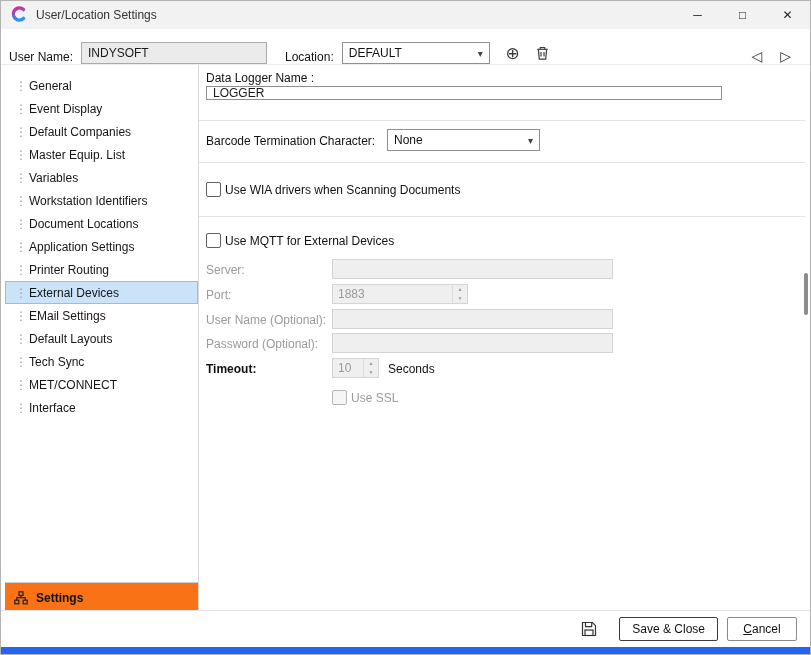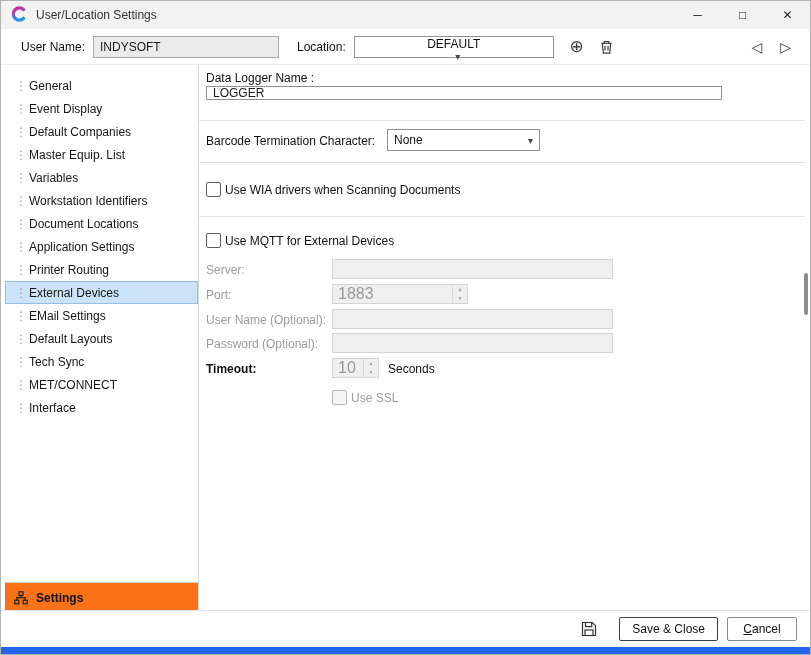--- a/index.html
+++ b/index.html
@@ -13,32 +13,32 @@
   .titlebar { position:absolute; top:0; left:0; width:100%; height:28px; background:#f2f2f2;
               display:flex; align-items:center; padding-left:10px; gap:9px; }
   .title { font-size:12px; color:#333; }
   .winctrls { margin-left:auto; display:flex; height:100%; }
   .winbtn { width:45px; height:100%; display:flex; align-items:center; justify-content:center;
             font-size:12px; color:#222; cursor:default; }
   .winbtn .gl { line-height:1; }
 
   
   .toolbar { position:absolute; top:28px; left:0; width:100%; height:36px; background:#fff;
-             border-bottom:1px solid #ececec; display:flex; align-items:center;
-             padding:0 14px 0 20px; gap:8px; }
+             border-bottom:1px solid #ececec; display:flex; align-items:flex-end;
+             padding:0 14px 0 8px; gap:8px; }
   .lbl { font-size:12px; color:#111; white-space:nowrap; }
   .lbl.dis { color:#9b9b9b; }
   .txt { font-family:inherit; font-size:12px; height:22px; border:1px solid #8f8f8f;
          background:#fff; padding:0 6px; color:#1a1a1a; }
   .txt.ro { background:#ebebeb; border-color:#a9a9a9; width:186px; }
   .txt.dis { background:#efefef; border:1px solid #d4d4d4; color:#9a9a9a; }
   .combo { height:22px; border:1px solid #8f8f8f; background:#fff; display:flex;
            align-items:center; justify-content:space-between; padding:0 6px; font-size:12px; }
   .combo .arrow { color:#444; font-size:10px; margin-left:8px; }
-  .toolbar .combo { width:200px;flex-direction:column; }
+  .toolbar .combo { width:148px; }
   .tool-ic { display:flex; align-items:center; justify-content:center; width:22px; height:22px; }
   .tool-ic.add { font-size:17px; color:#3c3c3c; margin-left:4px; }
   .spacer { flex:1; }
   .nav { font-size:14px; color:#333; padding:0 5px; }
 
   
   .sidebar { position:absolute; left:4px; top:64px; width:194px; height:547px; background:#fff;
              border-right:1px solid #d8d8d8; }
   .side-list { padding-top:9px; }
   .side-item { height:23px; display:flex; align-items:center; gap:9px; padding-left:10px;
@@ -75,21 +75,21 @@
   #lbl-seconds  { left:189px; top:297px; }
   #row-ssl      { left:133px; top:325px; }
 
   .cbrow { display:flex; align-items:center; gap:4px; }
   .cb { width:15px; height:15px; border:1px solid #5f5f5f; border-radius:2px; background:#fff;
         display:inline-block; flex:0 0 auto; }
   .cb.disabled { border-color:#b6b6b6; background:#f5f5f5; }
 
   .spin { position:absolute; display:flex; align-items:stretch; border:1px solid #d4d4d4;
           background:#efefef; color:#9a9a9a; overflow:hidden; }
-  .spin .val { flex:1; padding:0 5px; display:flex; align-items:center; font-size:16px; }
+  .spin .val { flex:1; padding:0 5px; display:flex; align-items:center; font-size:12px; }
   .spin .btns { width:15px; border-left:1px solid #dcdcdc; display:flex; flex-direction:column; }
   .spin .btns span { flex:1; font-size:5px; color:#9a9a9a; display:flex; align-items:center;
                      justify-content:center; line-height:1; }
 
   
   .bottombar { position:absolute; left:0; right:0; bottom:7px; height:37px; background:#fff;
                border-top:1px solid #e4e4e4; display:flex; align-items:center;
                justify-content:flex-end; gap:9px; padding-right:13px; }
   .icon-btn { width:26px; height:26px; display:flex; align-items:center; justify-content:center;
               margin-right:8px; }

